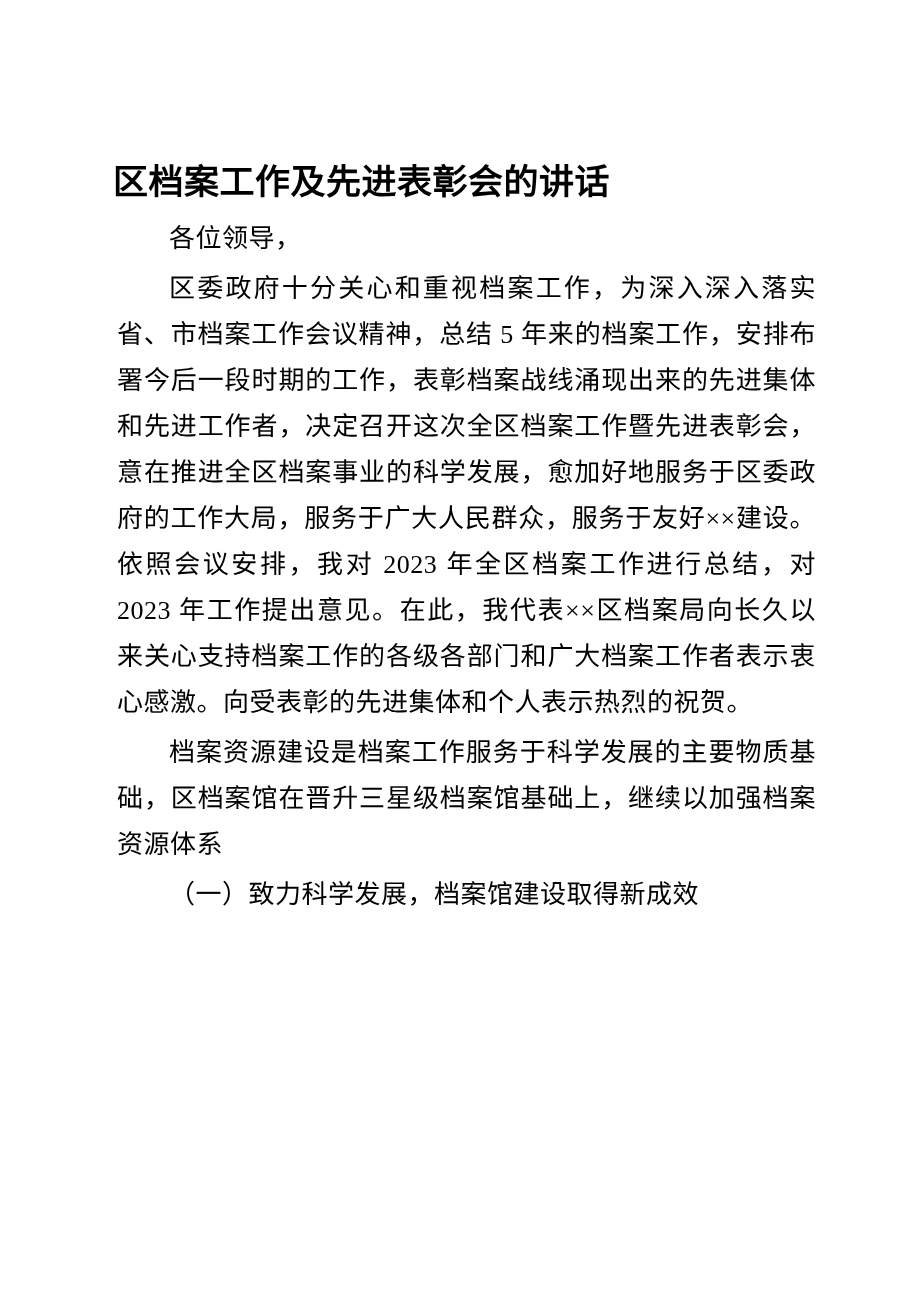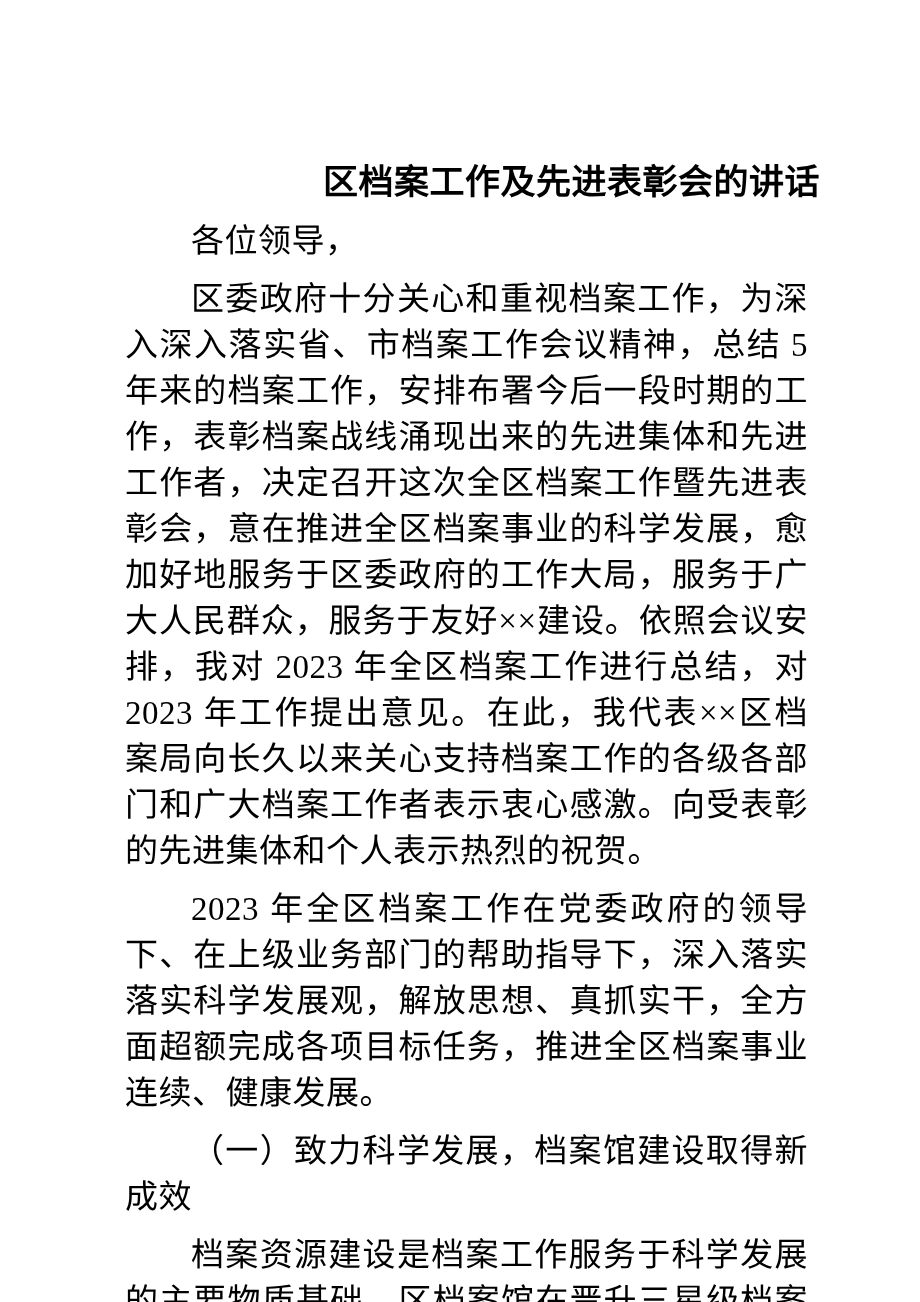--- a/index.html
+++ b/index.html
@@ -19,44 +19,43 @@
     width: 920px;
     height: 1302px;
     background: #ffffff;
     padding: 160px 100px 0 113px;
   }
   .doc-title {
     margin: 0 0 10px 0;
     font-size: 35px;
     font-weight: 700;
     line-height: 46px;
-    text-align: right;
+    text-align: left;
     letter-spacing: 0.5px;
     white-space: nowrap;
   }
   .para {
-    margin: 12px;
-    font-size: 33px;
+    margin: 4px;
+    font-size: 26px;
     font-weight: 400;
     line-height: 46px;
     text-align: justify;
     text-indent: 2em;
     letter-spacing: 0.5px;
   }
 </style>
 </head>
 <body>
 
 <div class="page">
   <h1 class="doc-title">区档案工作及先进表彰会的讲话</h1>
 
   <p class="para">各位领导，</p>
 
 
   <p class="para">区委政府十分关心和重视档案工作，为深入深入落实省、市档案工作会议精神，总结 5 年来的档案工作，安排布署今后一段时期的工作，表彰档案战线涌现出来的先进集体和先进工作者，决定召开这次全区档案工作暨先进表彰会，意在推进全区档案事业的科学发展，愈加好地服务于区委政府的工作大局，服务于广大人民群众，服务于友好××建设。依照会议安排，我对 2023 年全区档案工作进行总结，对 2023 年工作提出意见。在此，我代表××区档案局向长久以来关心支持档案工作的各级各部门和广大档案工作者表示衷心感激。向受表彰的先进集体和个人表示热烈的祝贺。</p>
 
 
-  <p class="para">2023 年全区档案工作在党委政府的领导下、在上级业务部门的帮助指导下，深入落实落实科学发展观，解放思想、真抓实干，全方面超额完成各项目标任务，推进全区档案事业连续、健康发展。</p>
+
+  <p class="para">档案资源建设是档案工作服务于科学发展的主要物质基础，区档案馆在晋升三星级档案馆基础上，继续以加强档案资源体系</p>
 
   <p class="para">（一）致力科学发展，档案馆建设取得新成效</p>
-
-  <p class="para">档案资源建设是档案工作服务于科学发展的主要物质基础，区档案馆在晋升三星级档案馆基础上，继续以加强档案资源体系</p>
 </div>
 
 </body></html>

